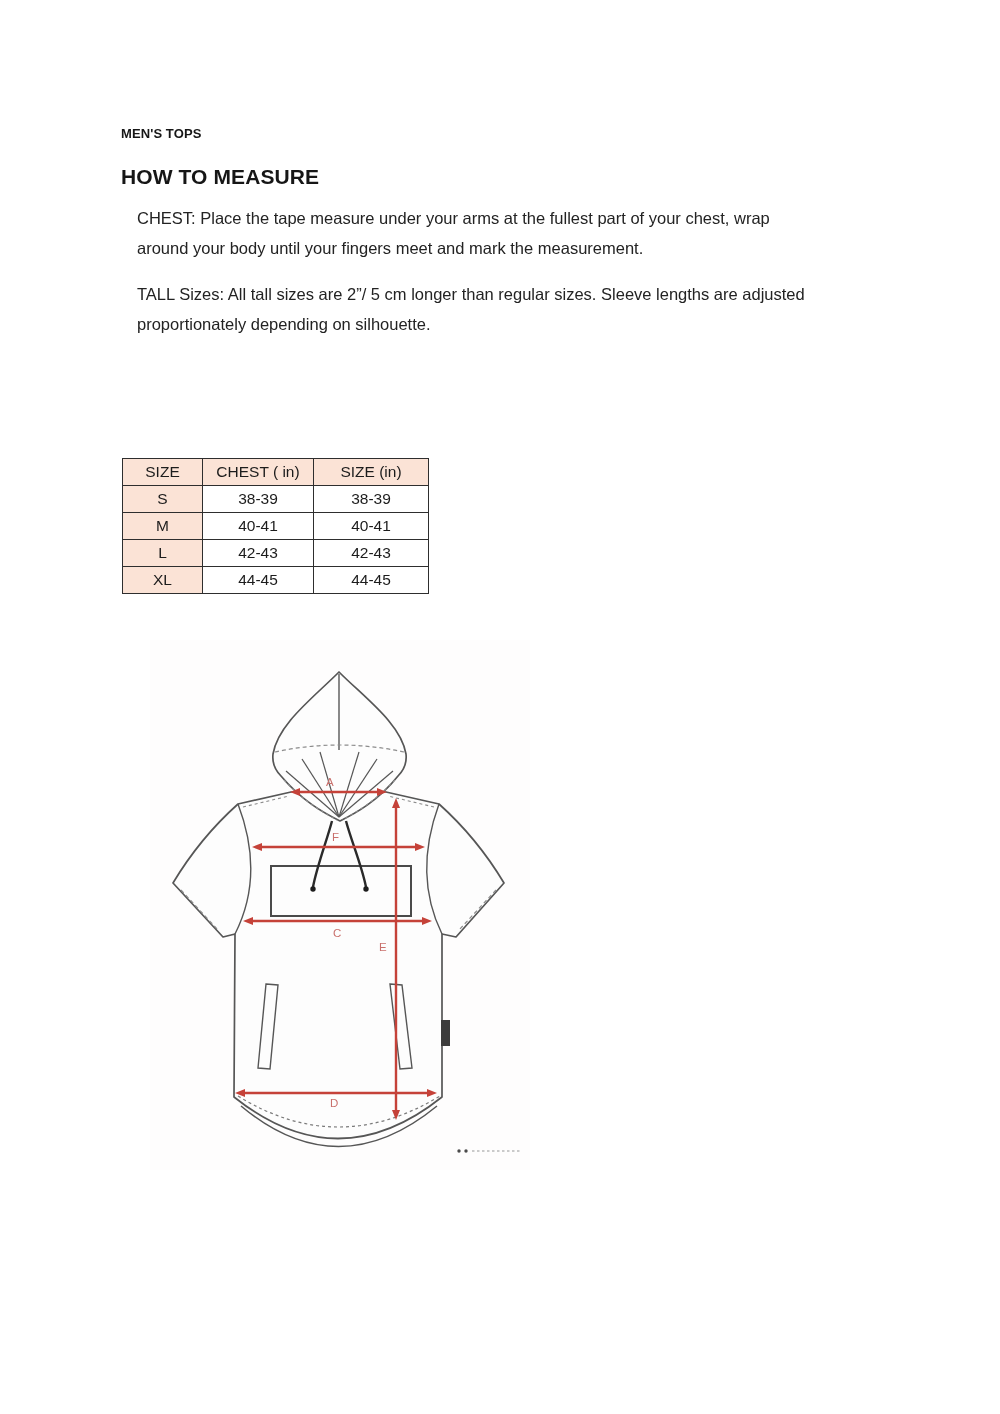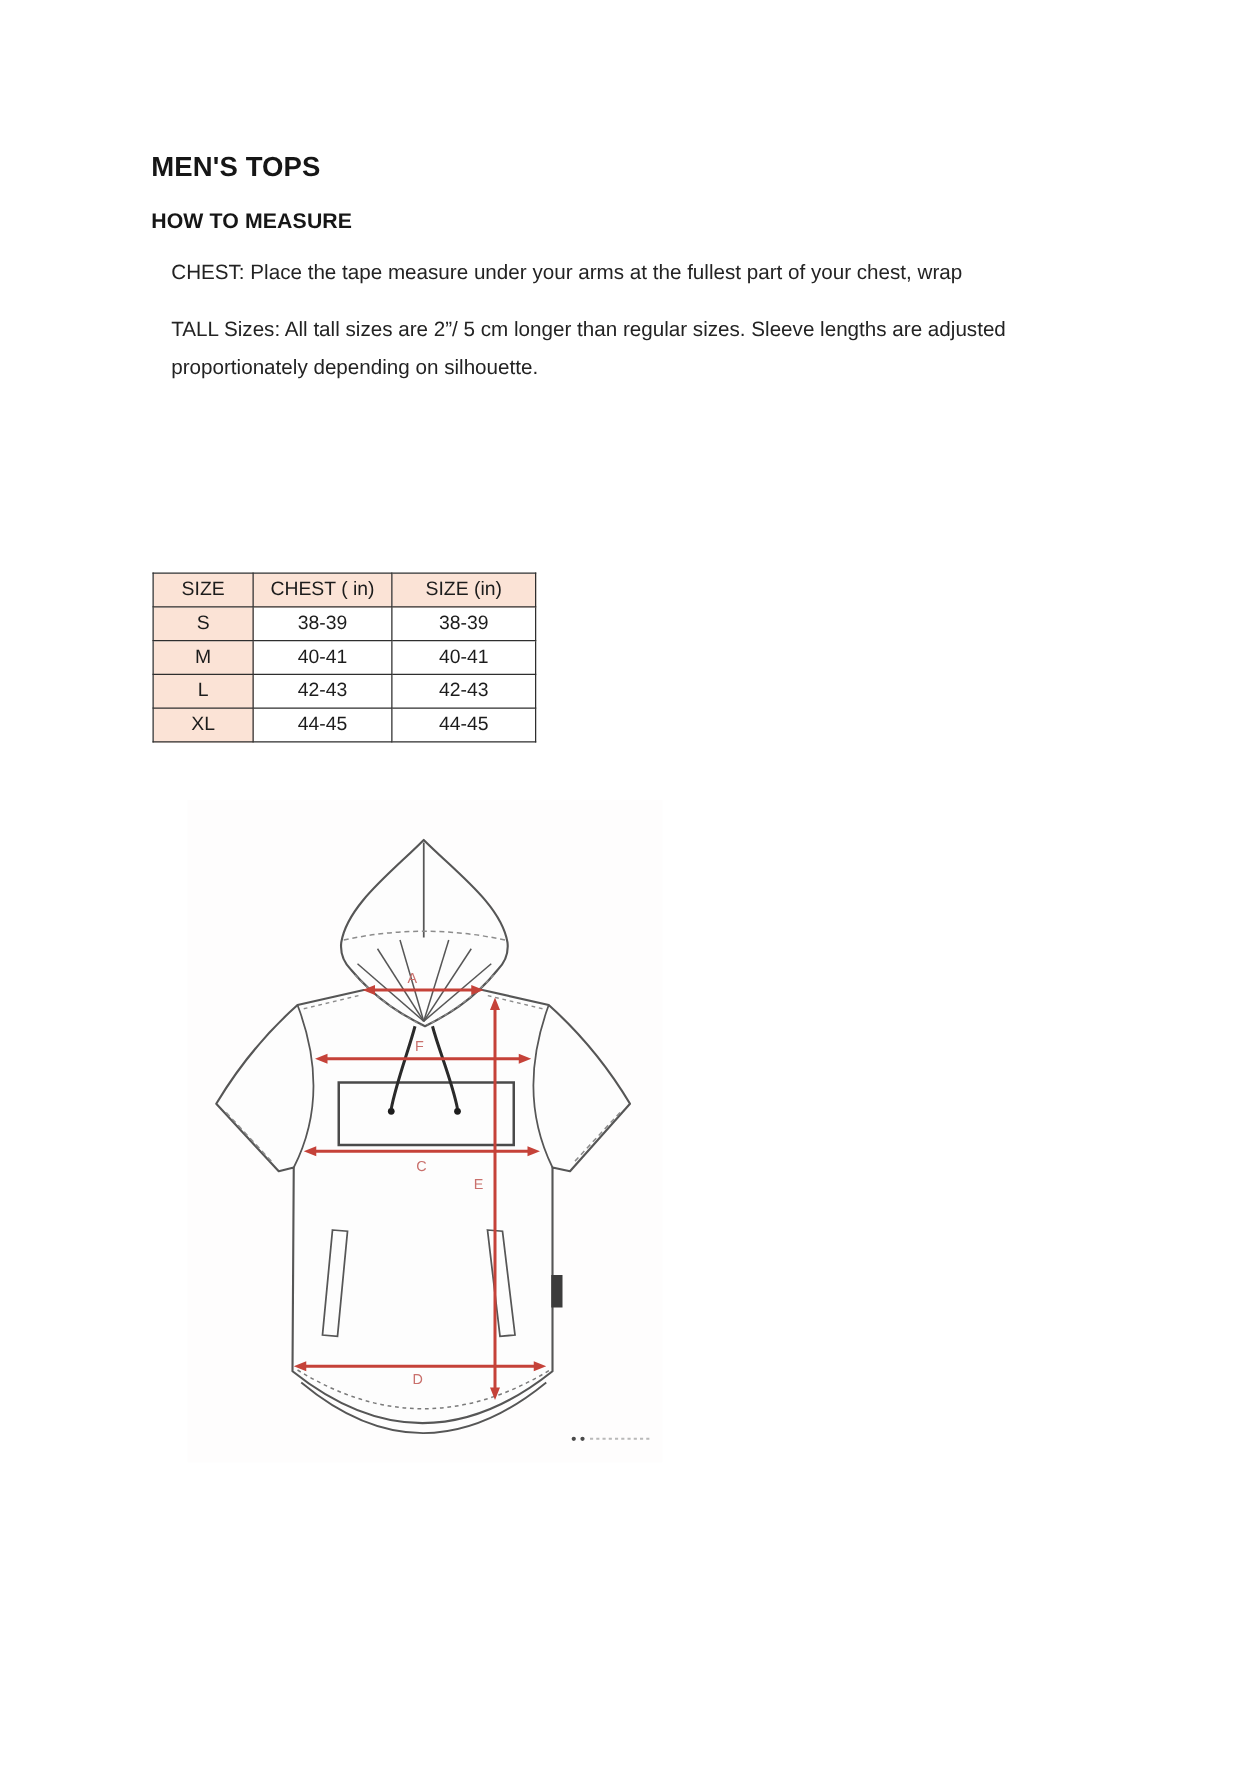--- a/index.html
+++ b/index.html
@@ -7,25 +7,25 @@
     width: 1000px; height: 1414px;
     position: relative;
     font-family: "Liberation Sans", sans-serif;
     color: #1f1f1f;
     overflow: hidden;
   }
   .content {
     position: absolute; left: 121px; top: 124px; width: 772px;
   }
   .doc-title {
-    font-size: 22px; font-weight: bold; line-height: 20px;
+    font-size: 13px; font-weight: bold; line-height: 20px;
     color: #161616; margin: 0 0 23px 0; letter-spacing: 0.1px;
   }
   .section-heading {
-    font-size: 17px; font-weight: bold; line-height: 20px;
+    font-size: 21px; font-weight: bold; line-height: 20px;
     color: #161616; margin: 0 0 16px 0; letter-spacing: 0.1px;
   }
   .para { margin: 16px; font-size: 16.5px; line-height: 30px; color: #232323; }
   .para-line { white-space: nowrap; }
 
   .size-table {
     position: absolute; left: 122px; top: 458px;
     border-collapse: collapse; table-layout: fixed;
   }
   .size-table th, .size-table td {
@@ -47,20 +47,21 @@
 </style>
 </head>
 <body>
 
 <div class="content">
   <p class="doc-title">MEN'S TOPS</p>
   <p class="section-heading">HOW TO MEASURE</p>
 
   <div class="para">
     <div class="para-line">CHEST: Place the tape measure under your arms at the fullest part of your chest, wrap</div>
+    <div class="para-line">around your body until your fingers meet and mark the measurement.</div>
   </div>
   <div class="para">
     <div class="para-line">TALL Sizes: All tall sizes are 2”/ 5 cm longer than regular sizes. Sleeve lengths are adjusted</div>
     <div class="para-line">proportionately depending on silhouette.</div>
   </div>
 </div>
 
 <table class="size-table">
   <colgroup>
     <col style="width:80px">

